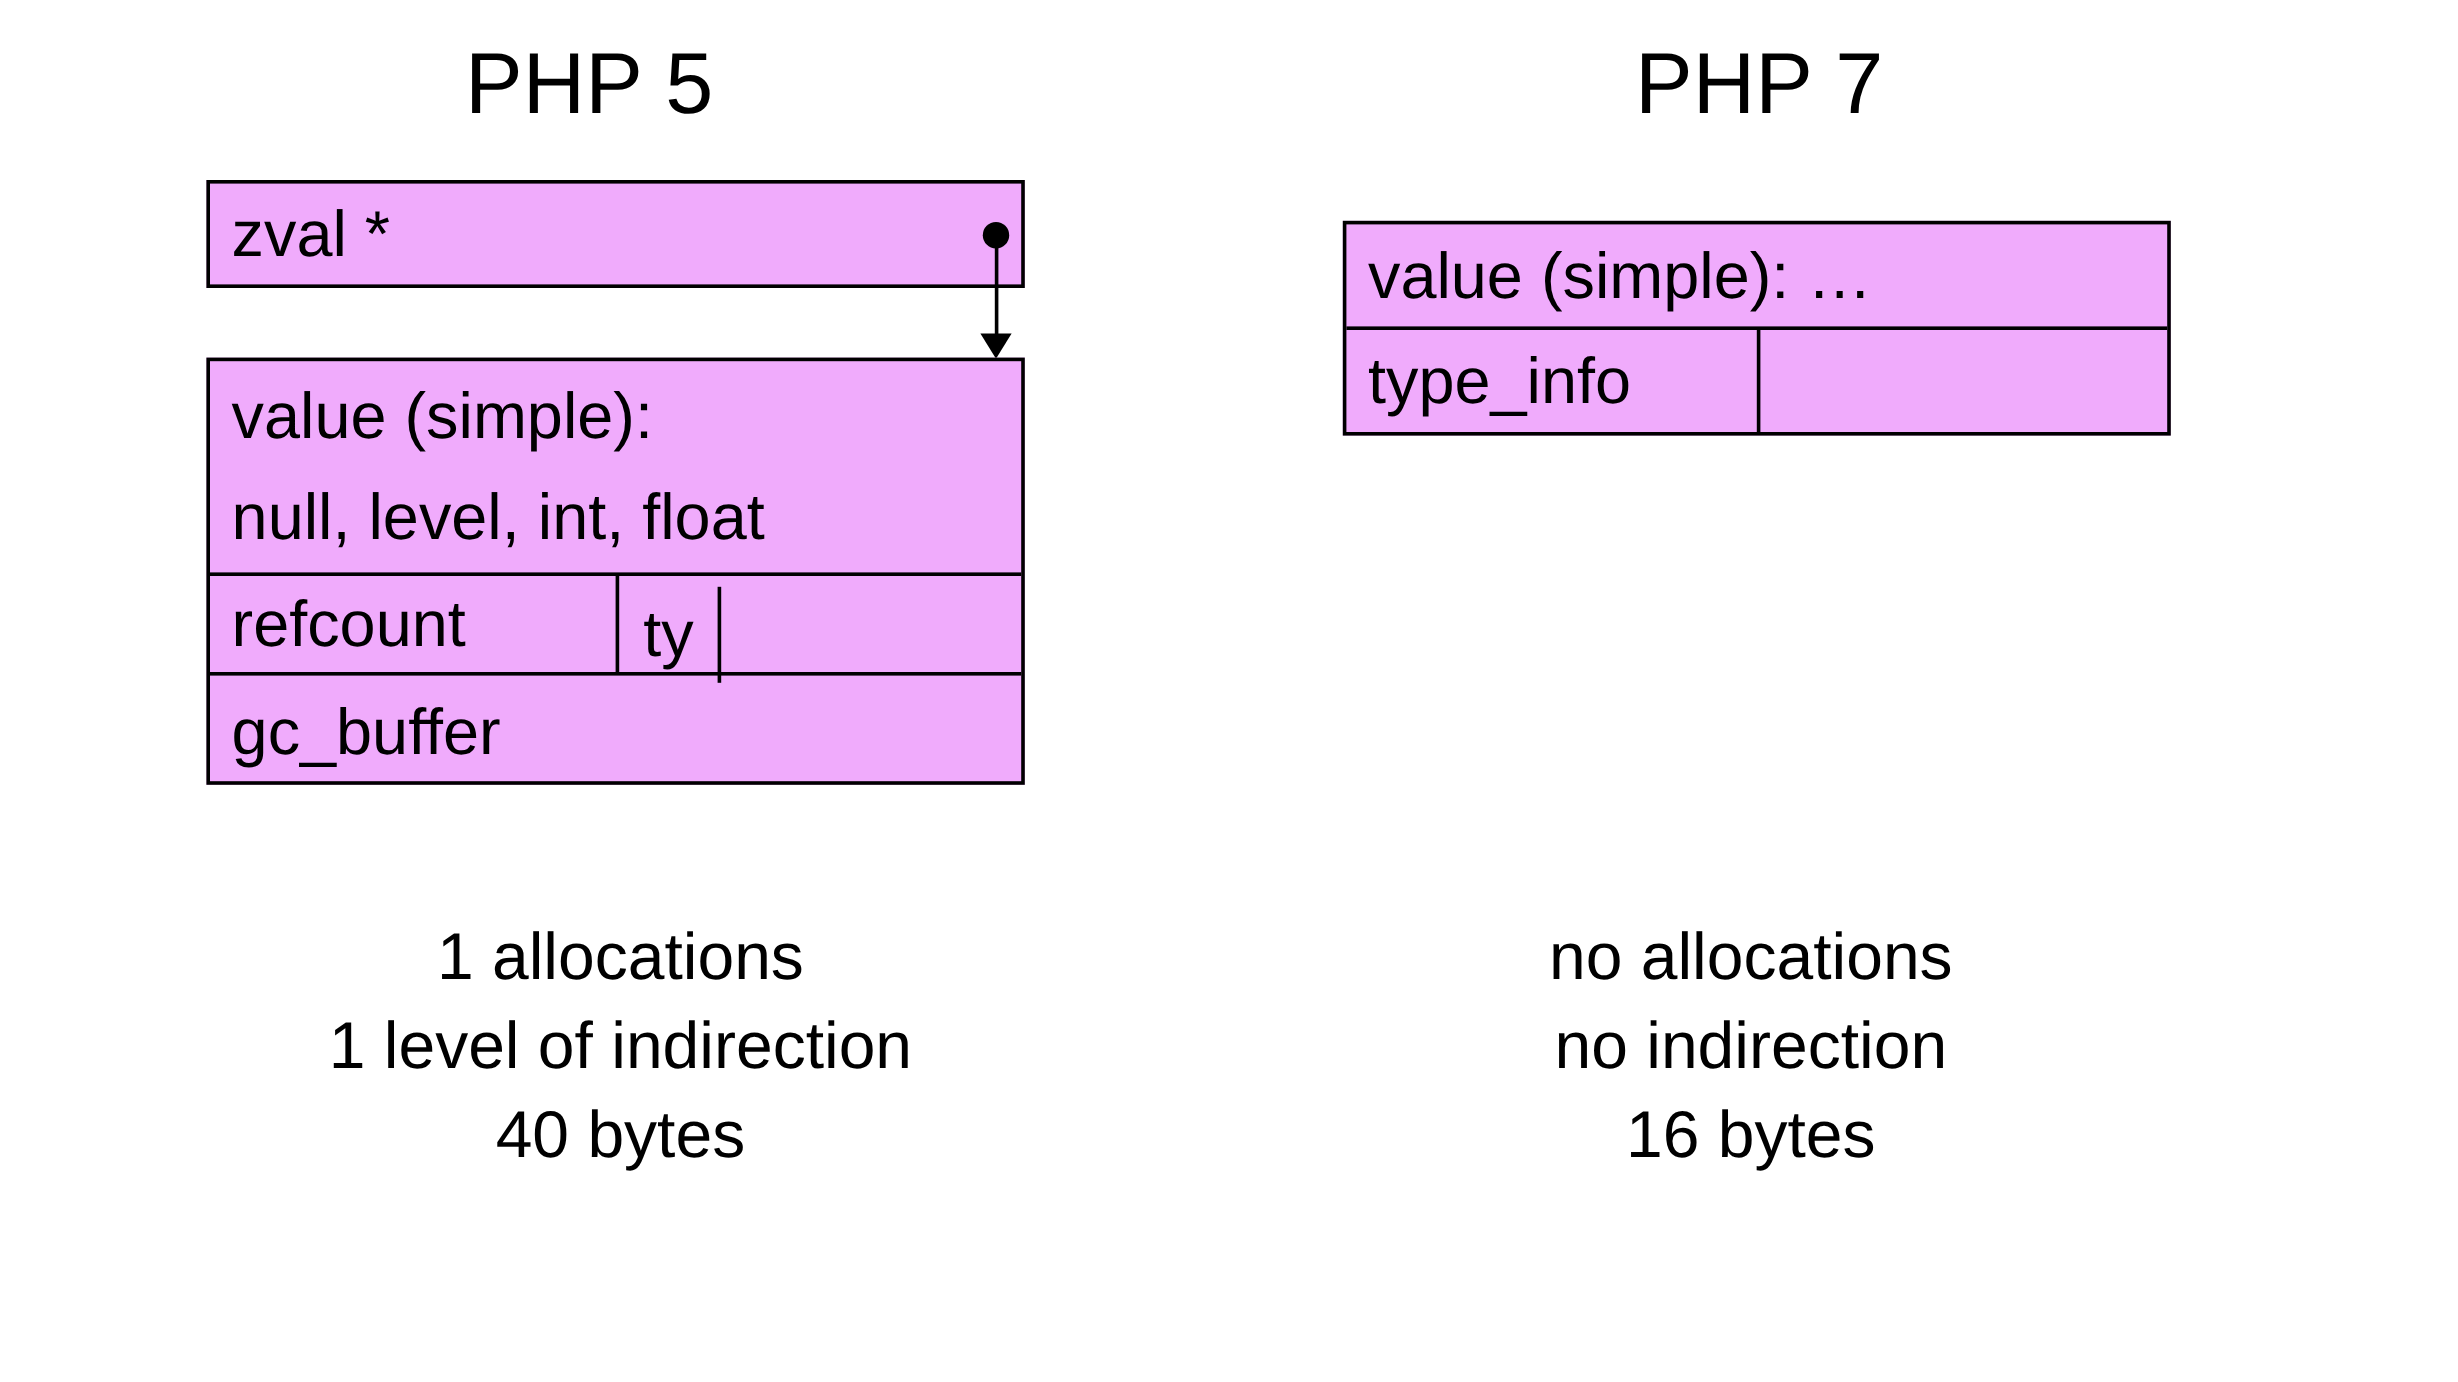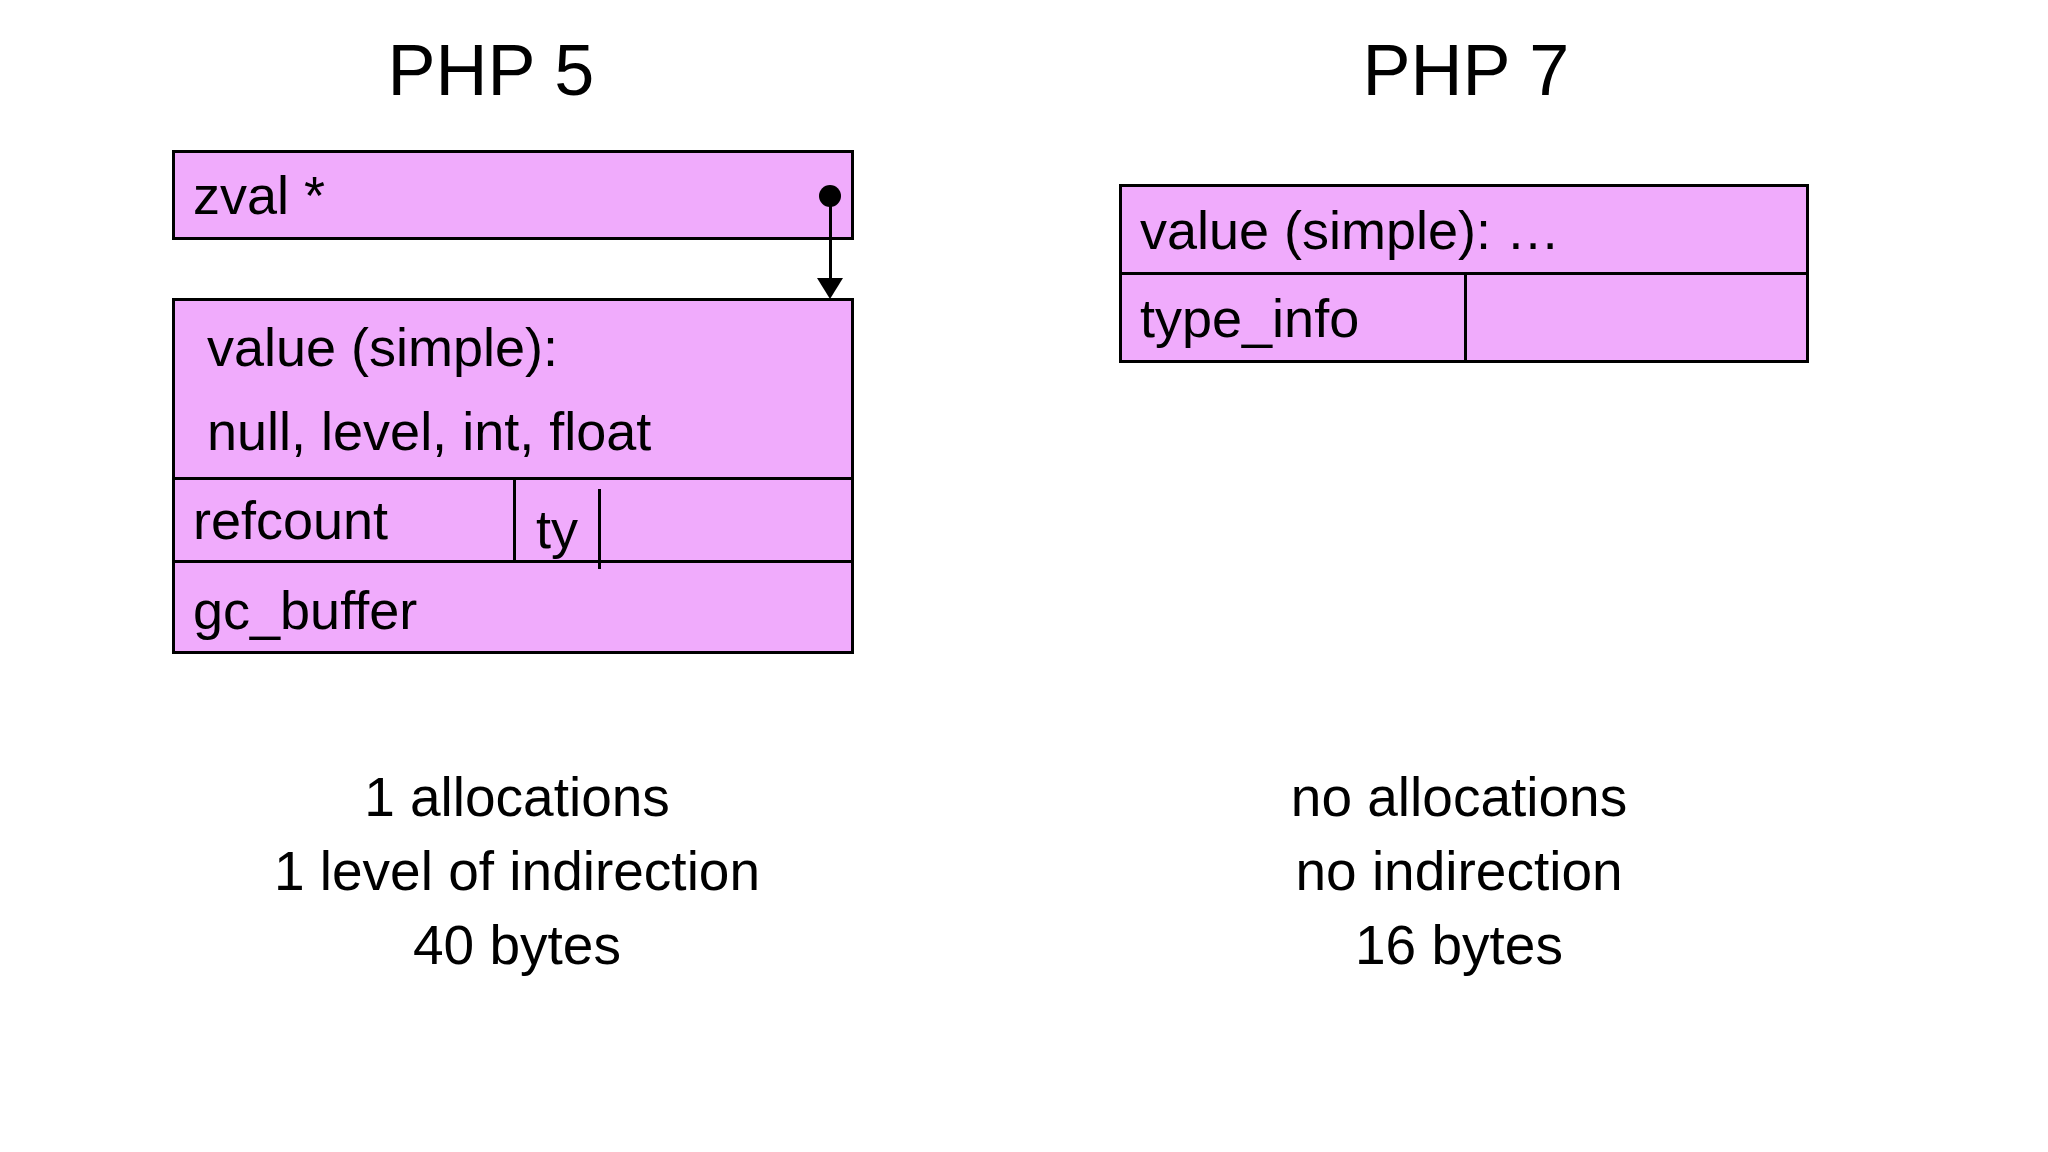--- a/index.html
+++ b/index.html
@@ -95,21 +95,21 @@
     <div class="row" style="height:100%;">
       <span class="box-label pad-left">zval *</span>
     </div>
   </div>
 
   <div class="pointer-dot" style="left:819px; top:185px;"></div>
   <div class="pointer-line" style="left:829px; top:205px; height:76px;"></div>
   <div class="pointer-head" style="left:817px; top:278px;"></div>
 
   <div class="diagram-box" style="left:172px; top:298px; width:682px; height:356px;">
-    <div class="row row-divided row-multiline pad-left" style="height:179px; padding-left:32px;">
+    <div class="row row-divided row-multiline pad-left" style="height:179px; padding-left:18px;">
       <span class="box-label">value (simple):</span>
       <span class="box-label">null, level, int, float</span>
     </div>
     <div class="row row-divided" style="height:83px;">
       <div class="cell cell-divided pad-left" style="width:341px;">
         <span class="box-label">refcount</span>
       </div>
       <div class="cell cell-divided cell-center" style="width:85px;">
         <span class="box-label">ty</span>
       </div>

